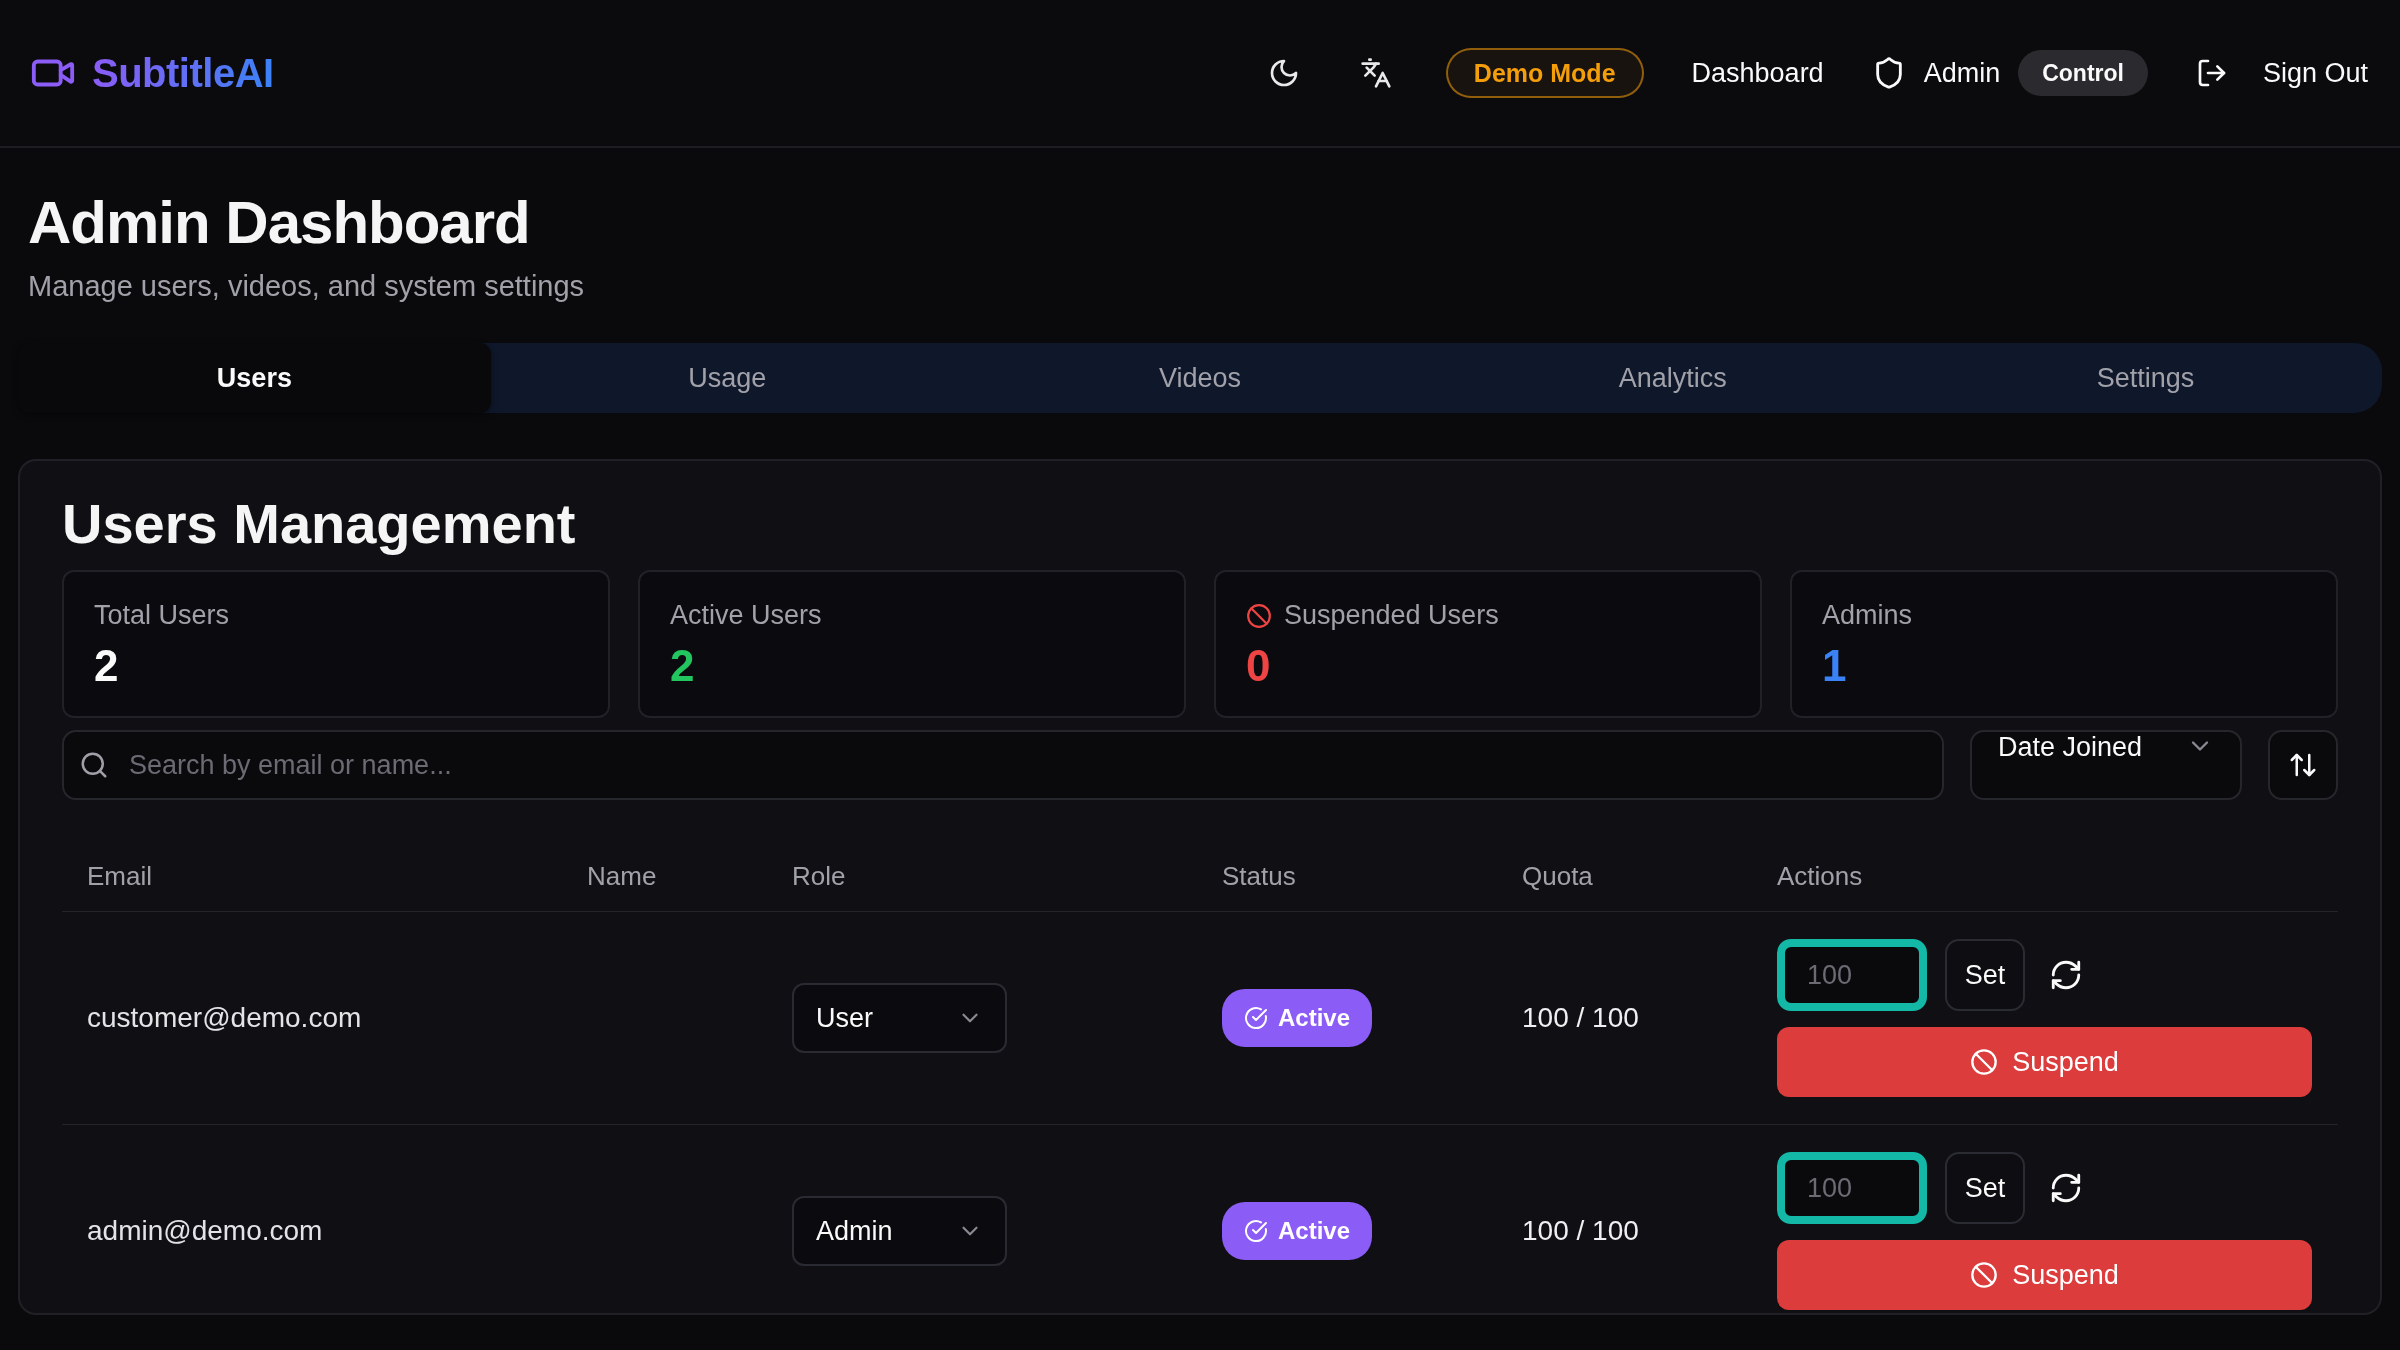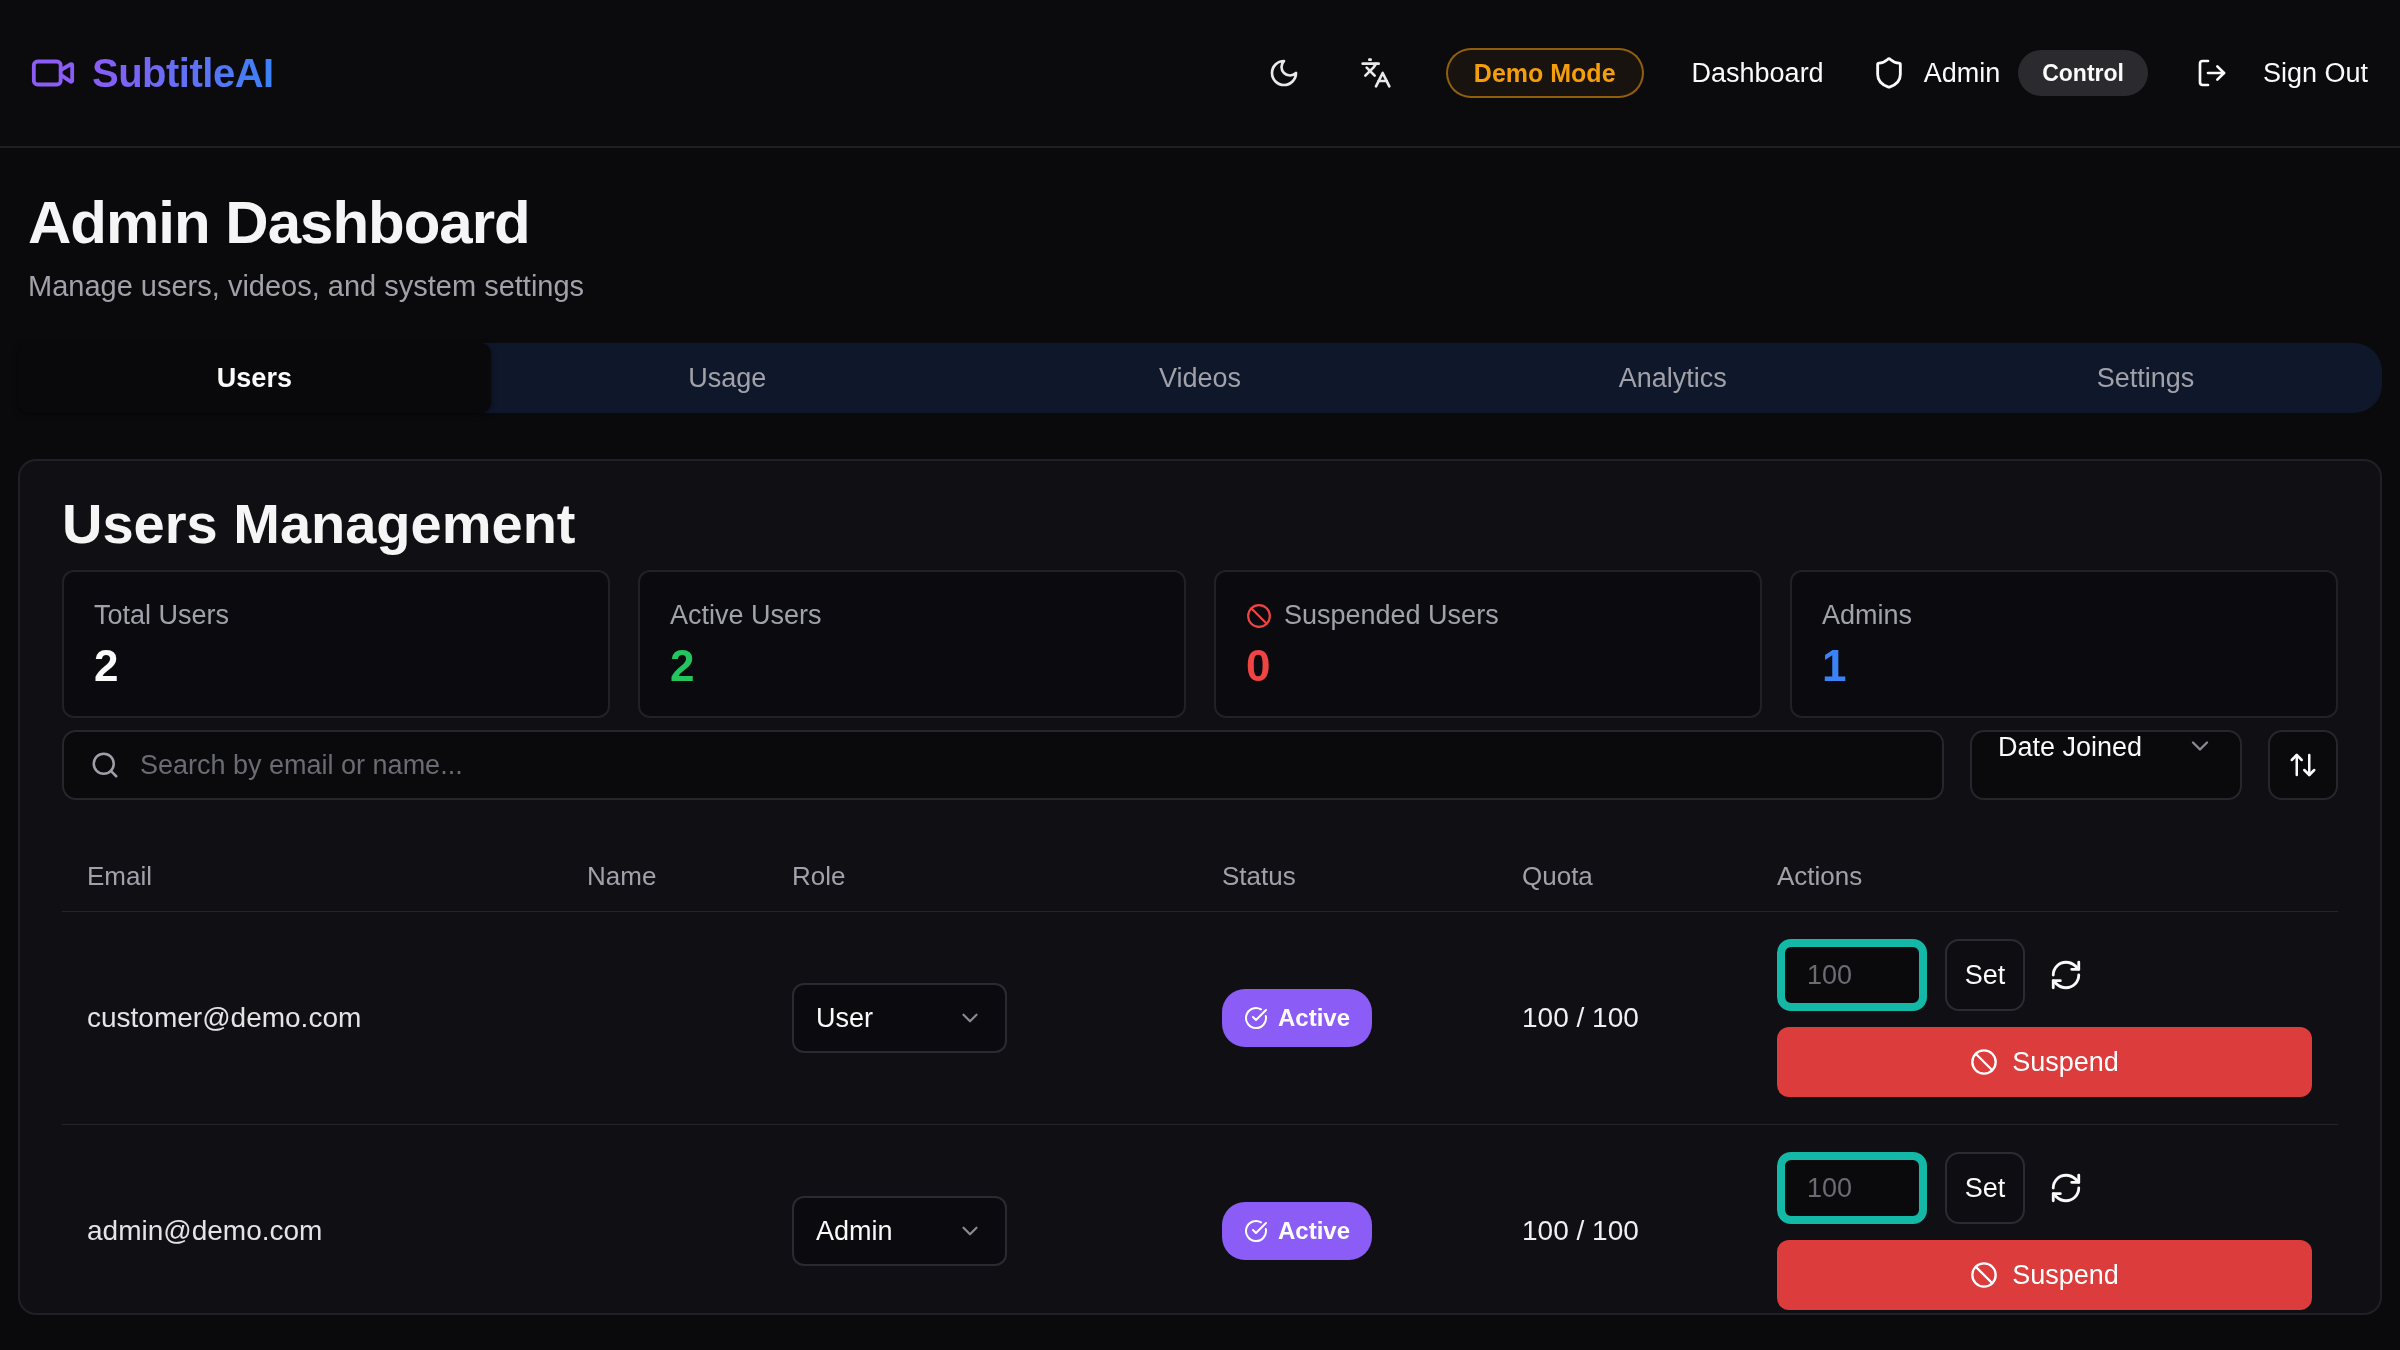--- a/index.html
+++ b/index.html
@@ -74,21 +74,21 @@
   .stat-label { display:flex; align-items:center; gap:12px; font-size:27px; color:#a1a1aa; }
   .stat-label .ban-sm { color:#ef4444; }
   .stat-value { margin-top:10px; font-size:44px; font-weight:700; color:#fafafa; }
   .stat-value.green { color:#22c55e; }
   .stat-value.red { color:#ef4444; }
   .stat-value.blue { color:#3b82f6; }
 
   .search-row { display:flex; gap:26px; margin-top:12px; }
   .search-box {
     flex:1; height:70px; display:flex; align-items:center; gap:20px;
-    background:#0a0a0d; border:2px solid #26262d; border-radius:14px; padding:0 26px;
+    background:#0a0a0d; border:2px solid #26262d; border-radius:14px; padding:0 15px;
   }
   .search-box svg { color:#9f9fa8; flex:none; }
   .search-input {
     flex:1; background:transparent; border:none; outline:none;
     font-size:27px; color:#e4e4e7; font-family:"Liberation Sans", sans-serif;
   }
   .search-input::placeholder { color:#6b6b74; }
   .select-box {
     width:272px; height:70px; display:flex; align-items:flex-start; justify-content:space-between;
     background:#0a0a0d; border:2px solid #26262d; border-radius:14px; padding:0 26px;

